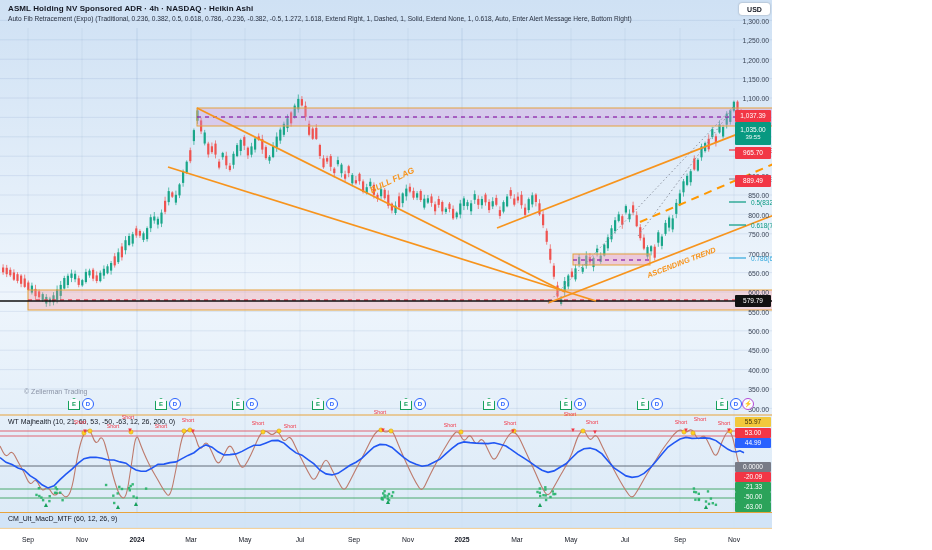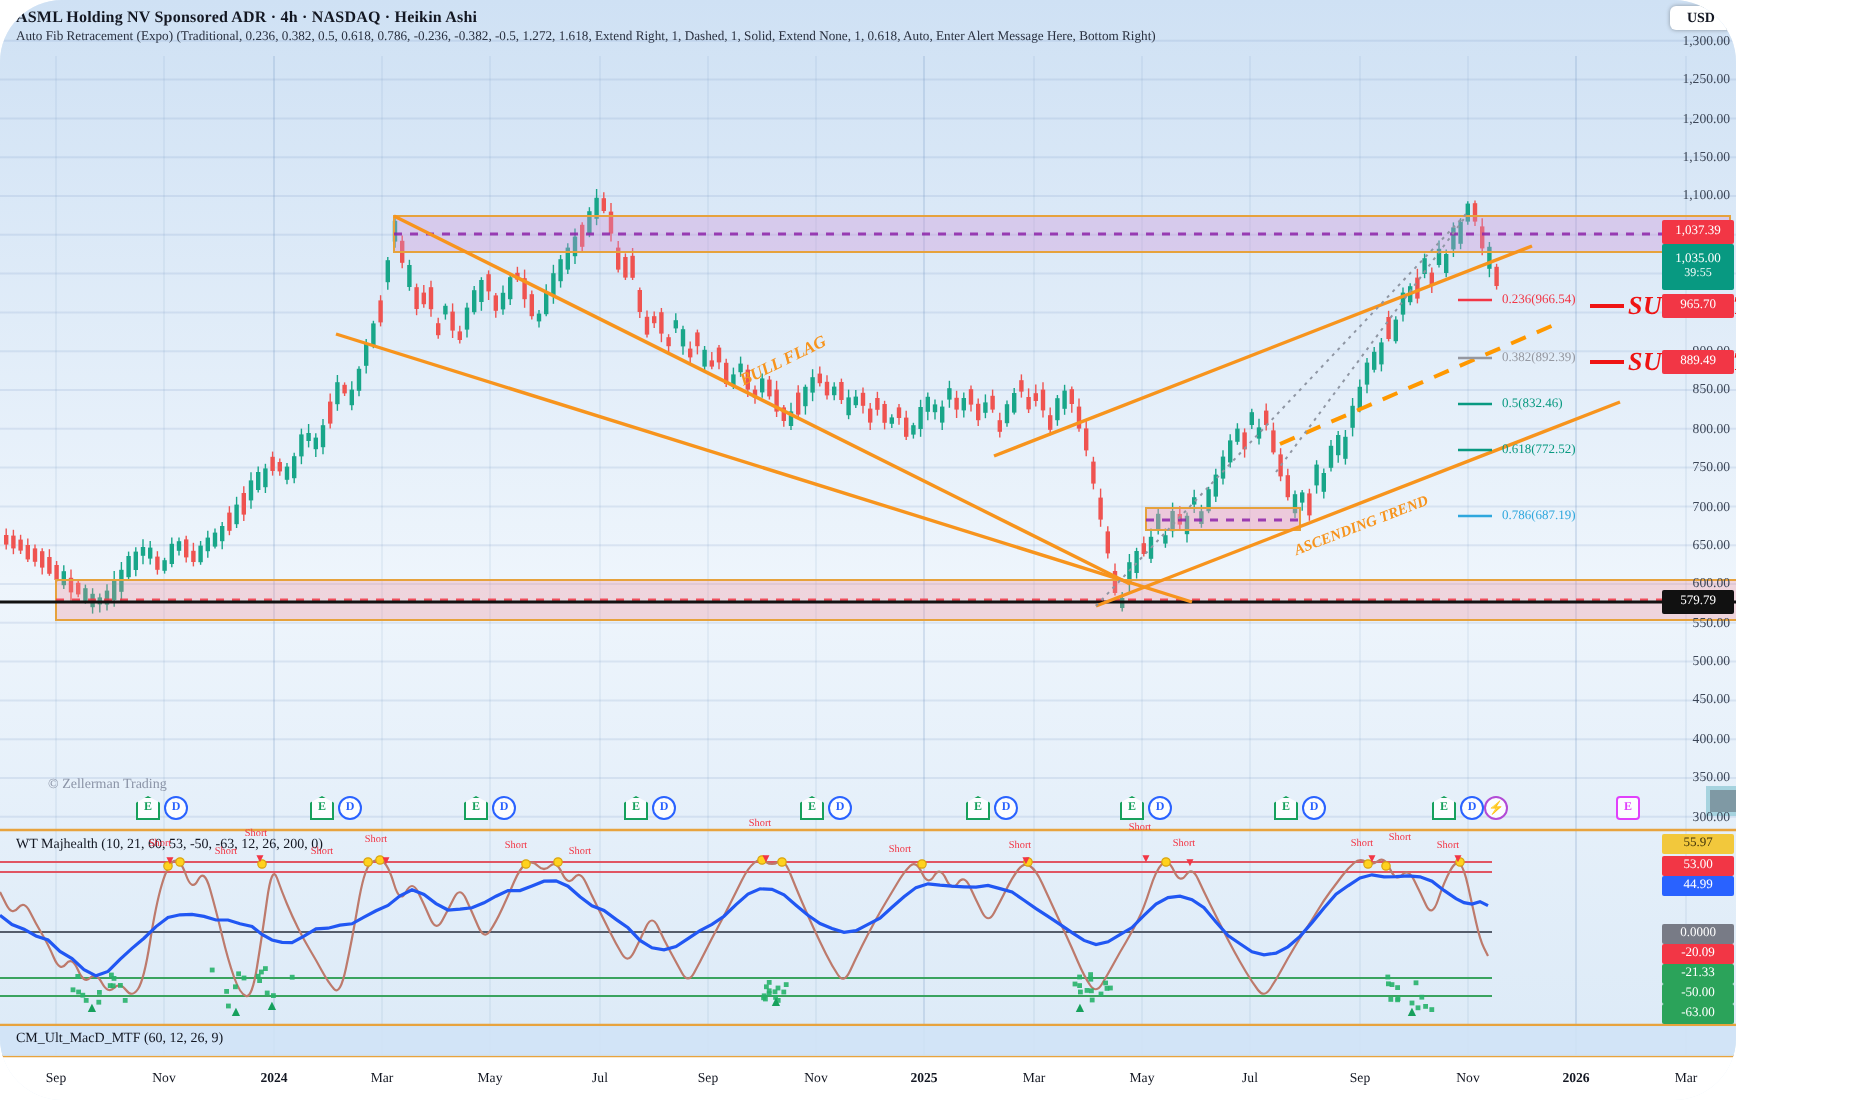--- a/index.html
+++ b/index.html
@@ -1,17 +1,17 @@
 <!DOCTYPE html>
 <html><head>
 <meta charset="utf-8">
 <style>
   html,body{margin:0;padding:0;background:#fff;}
-  #app{position:relative;width:868px;height:550px;overflow:hidden;
-       font-family:Liberation Serif, serif;background:#e8f1fa;border-radius:31px;}
+  #app{position:relative;width:772px;height:550px;overflow:hidden;
+       font-family:Liberation Sans, sans-serif;background:#e8f1fa;}
   #plot{position:absolute;left:0;top:0;}
   .abs{position:absolute;}
   .hdr1{left:8px;top:4px;font-size:8px;font-weight:bold;color:#131722;letter-spacing:.1px;}
   .hdr2{left:8px;top:15px;font-size:6.6px;color:#2a3140;white-space:nowrap;}
   .usd-btn{right:2px;top:3px;width:31px;height:12px;background:#fff;border-radius:3px;
            box-shadow:0 0 2px rgba(0,0,0,.35);font-size:7px;font-weight:bold;color:#131722;
            display:flex;align-items:center;justify-content:center;}
   .axis-label{right:3px;width:50px;text-align:right;font-size:6.8px;color:#3c4657;transform:translateY(-50%);}
   .time-label{top:536px;font-size:6.8px;color:#131722;transform:translateX(-50%);}
   .time-label.bold{font-weight:bold;}

